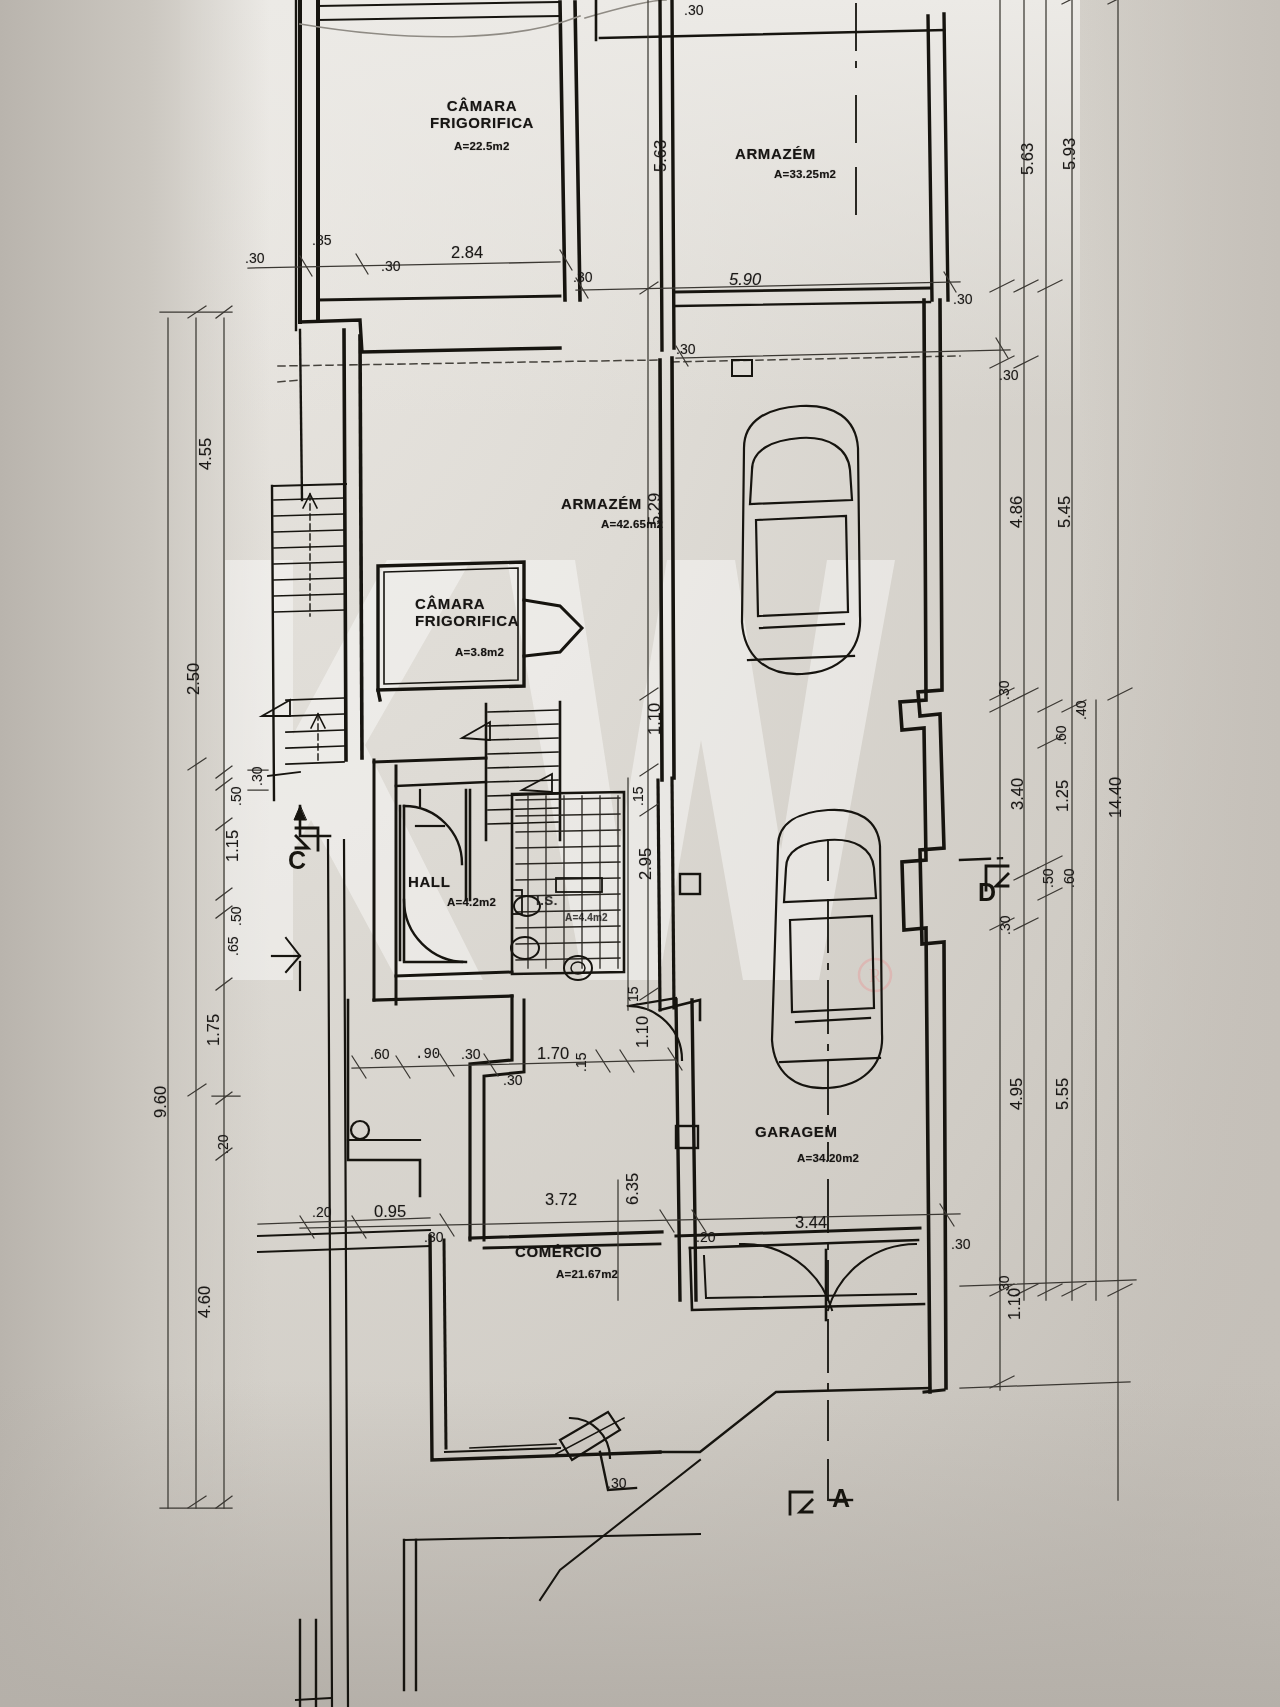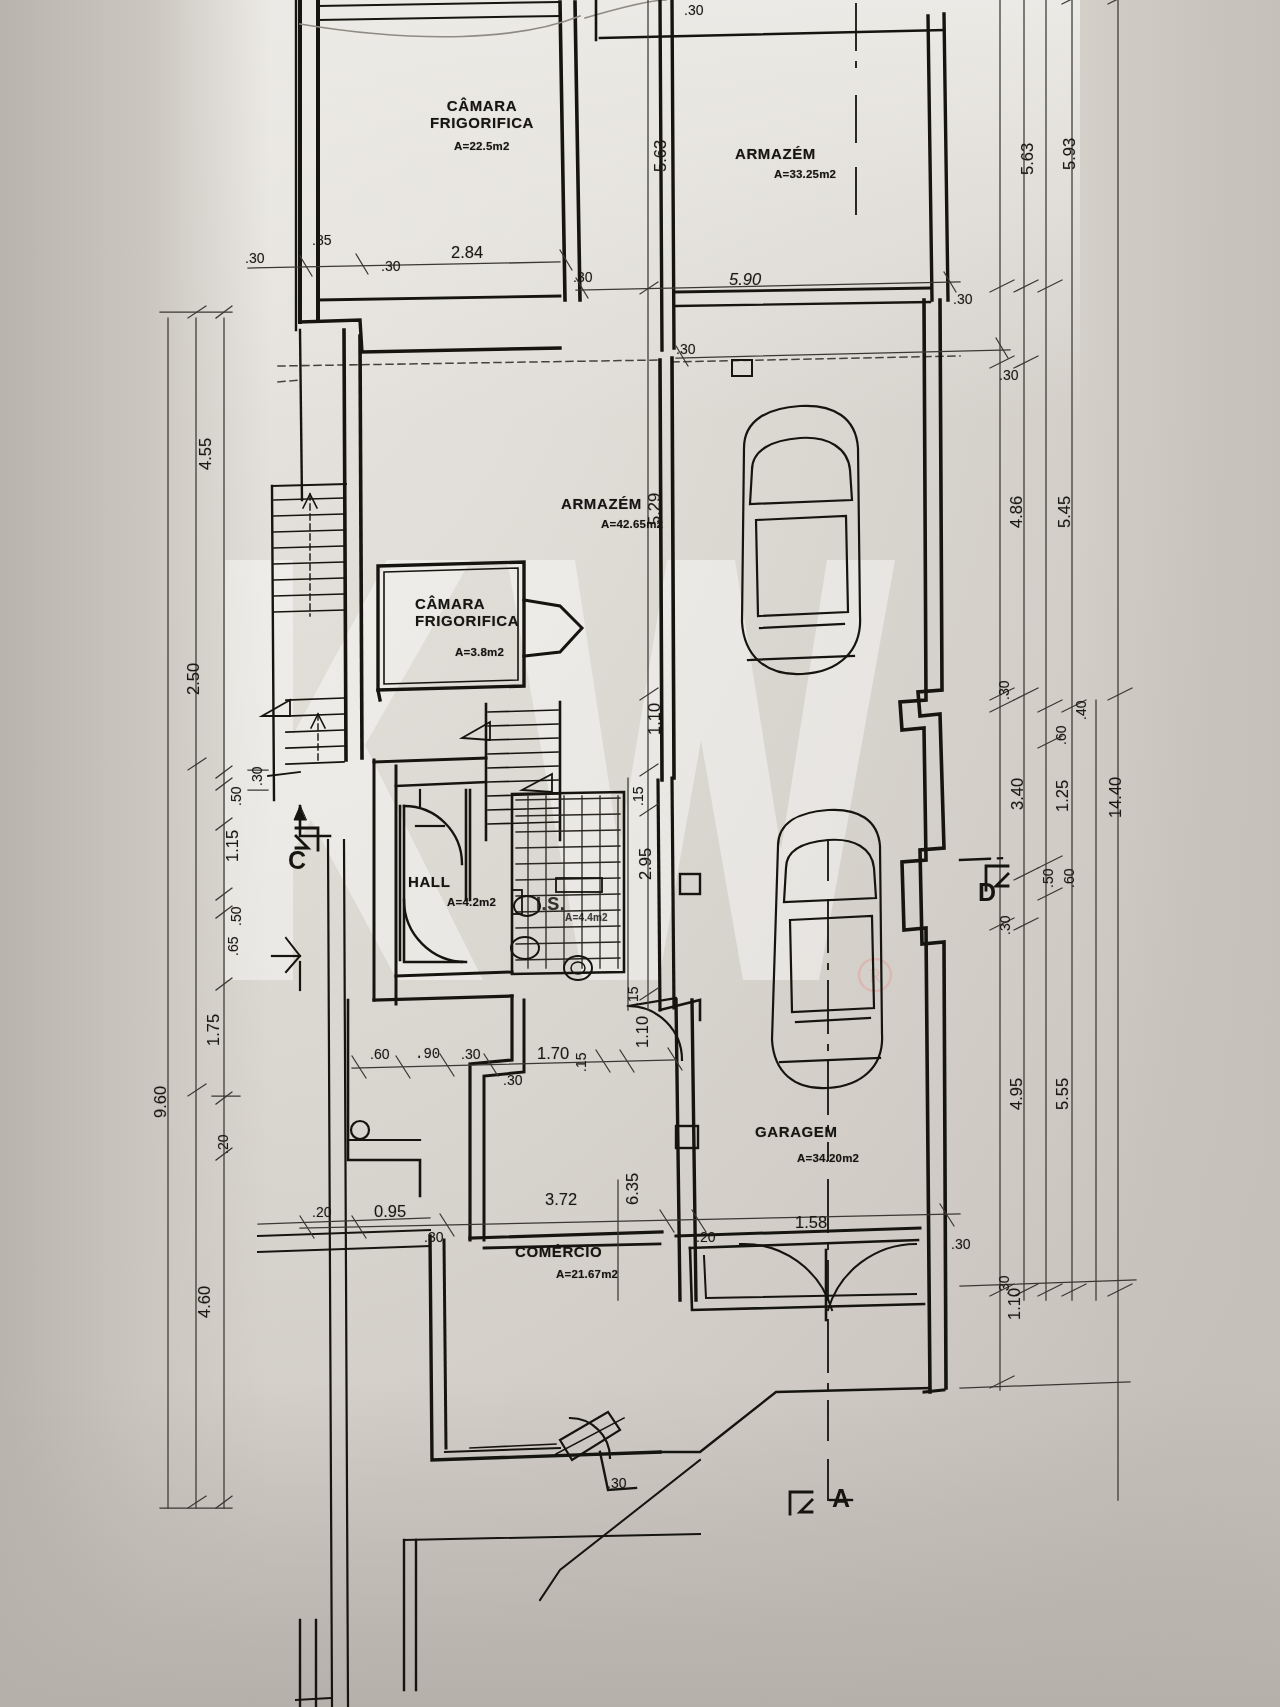--- a/index.html
+++ b/index.html
@@ -325,21 +325,21 @@
   <div class="lbl rname" style="left:561px;top:496px;">ARMAZÉM</div>
   <div class="lbl rarea" style="left:560px;top:518px;">A=42.65m2</div>
 
   <div class="lbl rname" style="left:415px;top:596px;width:110px;">CÂMARA
 FRIGORIFICA</div>
   <div class="lbl rarea" style="left:414px;top:646px;">A=3.8m2</div>
 
   <div class="lbl rname" style="left:408px;top:874px;">HALL</div>
   <div class="lbl rarea" style="left:406px;top:896px;">A=4.2m2</div>
 
-  <div class="lbl rname" style="left:536px;top:894px;font-size:18px;opacity:.85;">I.S.</div>
+  <div class="lbl rname" style="left:536px;top:894px;font-size:13px;opacity:.85;">I.S.</div>
   <div class="lbl rarea" style="left:524px;top:912px;font-size:10px;opacity:.8;">A=4.4m2</div>
 
   <div class="lbl rname" style="left:755px;top:1124px;">GARAGEM</div>
   <div class="lbl rarea" style="left:756px;top:1152px;">A=34.20m2</div>
 
   <div class="lbl rname" style="left:515px;top:1244px;">COMÉRCIO</div>
   <div class="lbl rarea" style="left:515px;top:1268px;">A=21.67m2</div>
 
   <div class="sect" style="left:288px;top:846px;">C</div>
   <div class="sect" style="left:978px;top:878px;">D</div>
@@ -379,21 +379,21 @@
       <div class="dim sm" style="left: 503px; top: 1072px;">.30</div>
       <div class="dim" style="left: 537px; top: 1044px;">1.70</div>
       <div class="dim sm vrt" style="left: 573px; top: 1072px; transform: rotate(-90deg); transform-origin: left top;">.15</div>
       <div class="dim vrt" style="left: 633px; top: 1048px; transform: rotate(-90deg); transform-origin: left top;">1.10</div>
       <div class="dim sm" style="left: 312px; top: 1204px;">.20</div>
       <div class="dim" style="left: 374px; top: 1202px;">0.95</div>
       <div class="dim sm" style="left: 424px; top: 1229px;">.30</div>
       <div class="dim" style="left: 545px; top: 1190px;">3.72</div>
       <div class="dim vrt" style="left: 623px; top: 1205px; transform: rotate(-90deg); transform-origin: left top;">6.35</div>
       <div class="dim sm" style="left: 696px; top: 1229px;">.20</div>
-      <div class="dim" style="left: 795px; top: 1213px;">1.58</div>
+      <div class="dim" style="left: 795px; top: 1213px;">3.44</div>
       <div class="dim sm" style="left: 951px; top: 1236px;">.30</div>
       <div class="dim sm" style="left: 607px; top: 1475px;">.30</div>
       <div class="dim vrt" style="left: 1018px; top: 175px; transform: rotate(-90deg); transform-origin: left top;">5.63</div>
       <div class="dim vrt" style="left: 1060px; top: 170px; transform: rotate(-90deg); transform-origin: left top;">5.93</div>
       <div class="dim vrt" style="left: 1007px; top: 528px; transform: rotate(-90deg); transform-origin: left top;">4.86</div>
       <div class="dim vrt" style="left: 1055px; top: 528px; transform: rotate(-90deg); transform-origin: left top;">5.45</div>
       <div class="dim sm vrt" style="left: 996px; top: 700px; transform: rotate(-90deg); transform-origin: left top;">.30</div>
       <div class="dim sm vrt" style="left: 1053px; top: 745px; transform: rotate(-90deg); transform-origin: left top;">.60</div>
       <div class="dim sm vrt" style="left: 1073px; top: 720px; transform: rotate(-90deg); transform-origin: left top;">.40</div>
       <div class="dim vrt" style="left: 1008px; top: 810px; transform: rotate(-90deg); transform-origin: left top;">3.40</div>

